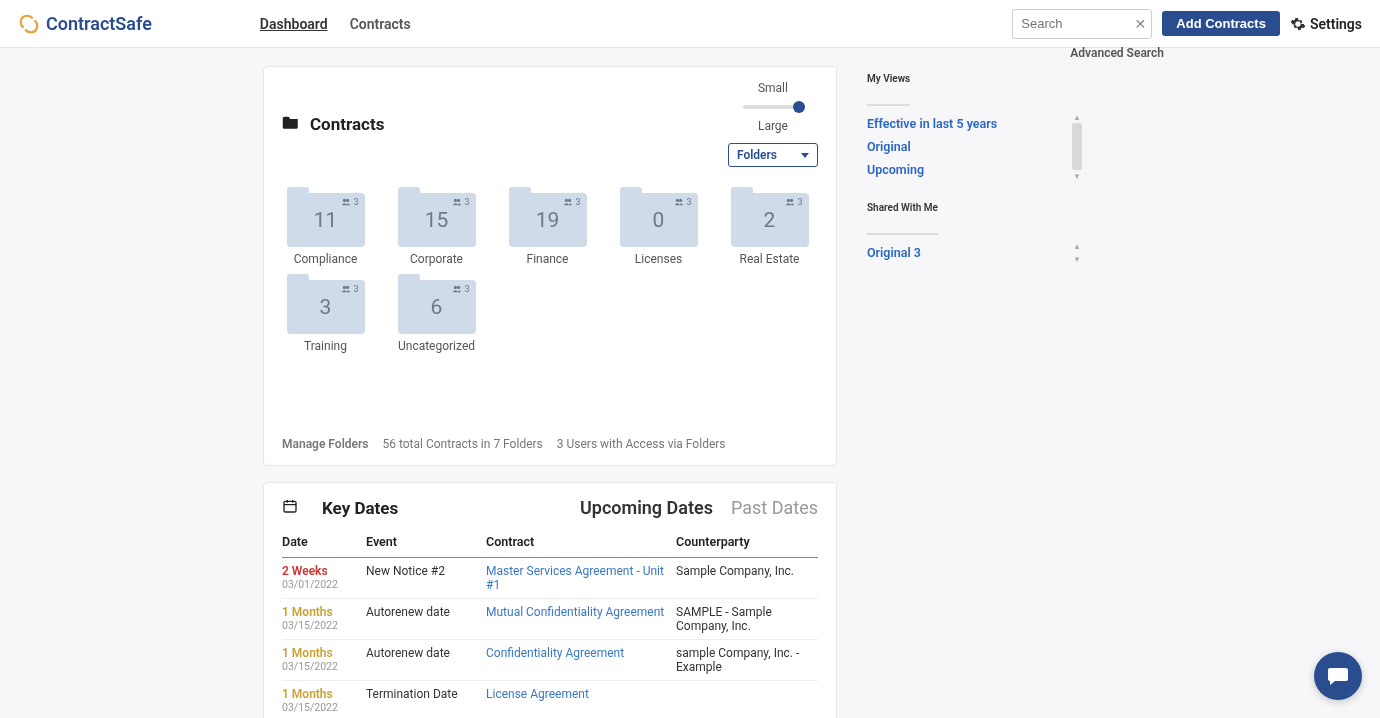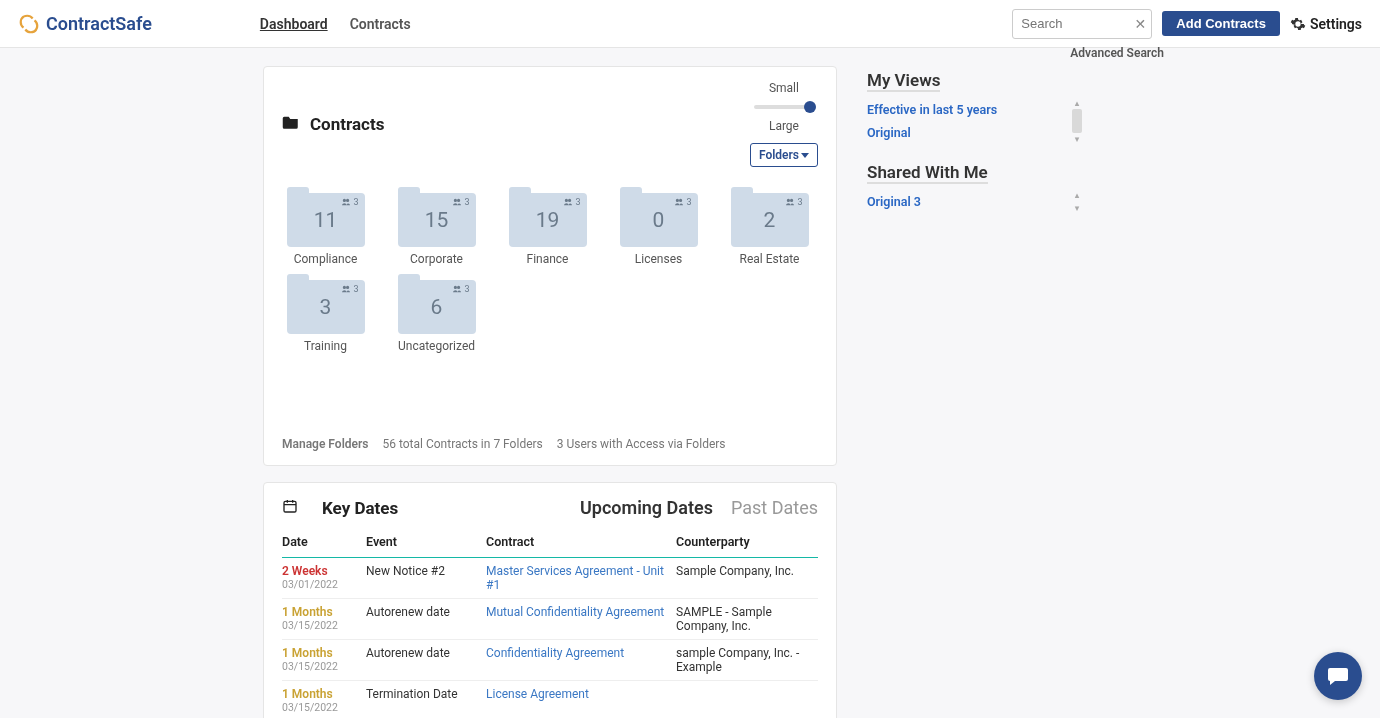--- a/index.html
+++ b/index.html
@@ -19,21 +19,21 @@
   .adv-search { position: absolute; right: 216px; top: 46px; font-size: 12px; font-weight: 600; color: #555; cursor: pointer; }
   .main { display: flex; justify-content: center; gap: 30px; padding: 18px 0 40px 0; }
   .col-left { width: 574px; display: flex; flex-direction: column; gap: 16px; margin-left: -40px;}
   .panel { background: #fff; border: 1px solid #e5e5e5; border-radius: 4px; }
   .panel-head { display: flex; align-items: center; padding: 14px 18px 10px 18px; gap: 10px; }
   .panel-title-icon { font-size: 16px; color: #222; }
   .panel-title { font-size: 17px; font-weight: 700; color: #222; }
   .panel-head-right { margin-left: auto; display: flex; align-items: center; gap: 10px; font-size: 12px; color: #555; flex-direction: column; }
   .slider-track { width: 60px; height: 4px; background: #ddd; border-radius: 2px; position: relative; }
   .slider-thumb { width: 12px; height: 12px; background: #2a4d8f; border-radius: 50%; position: absolute; right: -2px; top: 50%; transform: translateY(-50%); }
-  .folders-btn { display: inline-flex; align-items: center; gap: 2px; border: 1px solid #2a4d8f; border-radius: 3px; padding: 4px 8px; font-size: 12px; font-weight: 600; color: #2a4d8f; background: #fff; cursor: pointer; }
+  .folders-btn { display: inline-flex; align-items: center; gap: 24px; border: 1px solid #2a4d8f; border-radius: 3px; padding: 4px 8px; font-size: 12px; font-weight: 600; color: #2a4d8f; background: #fff; cursor: pointer; }
   .caret-down { width: 0; height: 0; border-left: 4px solid transparent; border-right: 4px solid transparent; border-top: 5px solid #2a4d8f; }
   .folders-grid { padding: 6px 6px 10px 6px; display: flex; flex-wrap: wrap; }
   .folder-cell { width: 111px; padding: 4px 0; display: flex; flex-direction: column; align-items: center; gap: 5px; cursor: pointer; }
   .folder-shape { width: 78px; height: 60px; position: relative; }
   .folder-tab { position: absolute; top: 0; left: 0; width: 22px; height: 10px; background: #cfdbe8; border-radius: 3px 3px 0 0; }
   .folder-body { position: absolute; top: 6px; left: 0; right: 0; bottom: 0; background: #cfdbe8; border-radius: 4px; display: flex; align-items: center; justify-content: center; }
   .folder-count { font-size: 21px; color: #6a7a8a; font-weight: 400; }
   .folder-badge { position: absolute; top: 10px; right: 6px; font-size: 9px; color: #6a7a8a; display: flex; align-items: center; gap: 2px; }
   .folder-label { font-size: 12px; color: #555; text-align: center; }
   .panel-footer { padding: 10px 18px 14px 18px; font-size: 12px; color: #777; display: flex; gap: 14px; flex-wrap: wrap; }
@@ -47,21 +47,21 @@
   .kd-table th { text-align:left; font-weight:600; font-size:12.5px; color:#222; padding:10px 4px 8px 0; border-bottom:1px solid #14b8a6; }
   .kd-table td { padding: 6px 4px 6px 0; font-size:12px; color:#333; vertical-align: top; }
   .kd-table tbody tr { border-bottom:1px solid #eee; }
   .kd-date-label { font-weight:600; font-size:12px; }
   .kd-date-sub { font-size:10.5px; color:#999; }
   .kd-red { color:#cc3333; }
   .kd-amber { color:#c9a233; }
   .kd-link { color:#3b78c4; cursor:pointer; }
   .kd-viewall { padding:12px 18px; font-size:12.5px; font-weight:600; color:#555; cursor:pointer; border-top:1px solid #eee; }
   .col-right { width: 210px; padding-top: 4px; }
-  .rs-title { font-size:17px; font-weight:600; color:#333; padding-bottom:0; border-bottom:2px solid #ddd; display:inline-block; margin-bottom:6px; }
+  .rs-title { font-size:10px; font-weight:600; color:#333; padding-bottom:20px; border-bottom:2px solid #ddd; display:inline-block; margin-bottom:6px; }
   .rs-list { position:relative; padding-right:8px; max-height:78px; }
   .rs-item { font-size:12.5px; color:#2a67c4; font-weight:600; padding:4px 0; cursor:pointer; }
   .rs-scroll { position:absolute; right:-6px; top:0; bottom:0; width:12px; display:flex; flex-direction:column; align-items:center; justify-content:space-between; color:#aaa; font-size:9px;}
   .rs-scroll .bar { flex:1; width:10px; background:#d9d9d9; margin:1px 0; border-radius:2px;}
   .rs-section { margin-bottom: 18px; position:relative; }
   .shared-list .rs-scroll .bar { background:transparent; }
   .chat-bubble { position: fixed; right: 18px; bottom: 18px; width: 48px; height: 48px; background: #2a4d8f; border-radius: 50%; display:flex; align-items:center; justify-content:center; color:#fff; box-shadow:0 2px 8px rgba(0,0,0,.2); cursor:pointer;}
   .gear-icon { width:16px; height:16px; }
   ::-webkit-scrollbar { height:10px; width:10px; }
   ::-webkit-scrollbar-thumb { background:#ccc; border-radius:4px;}
@@ -308,20 +308,21 @@
     </div>
 
   </div>
 
   <div class="col-right">
     <div class="rs-section">
       <div class="rs-title">My Views</div>
       <div class="rs-list" id="my-views-list">
         <div class="rs-item">Effective in last 5 years</div>
           <div class="rs-item">Original</div>
+          <div class="rs-item">Upcoming</div>
           <div class="rs-scroll">
             <span>▴</span>
             <div class="bar"></div>
             <span>▾</span>
           </div>
       </div>
     </div>
     <div class="rs-section">
       <div class="rs-title">Shared With Me</div>
       <div class="rs-list shared-list" id="shared-list">

